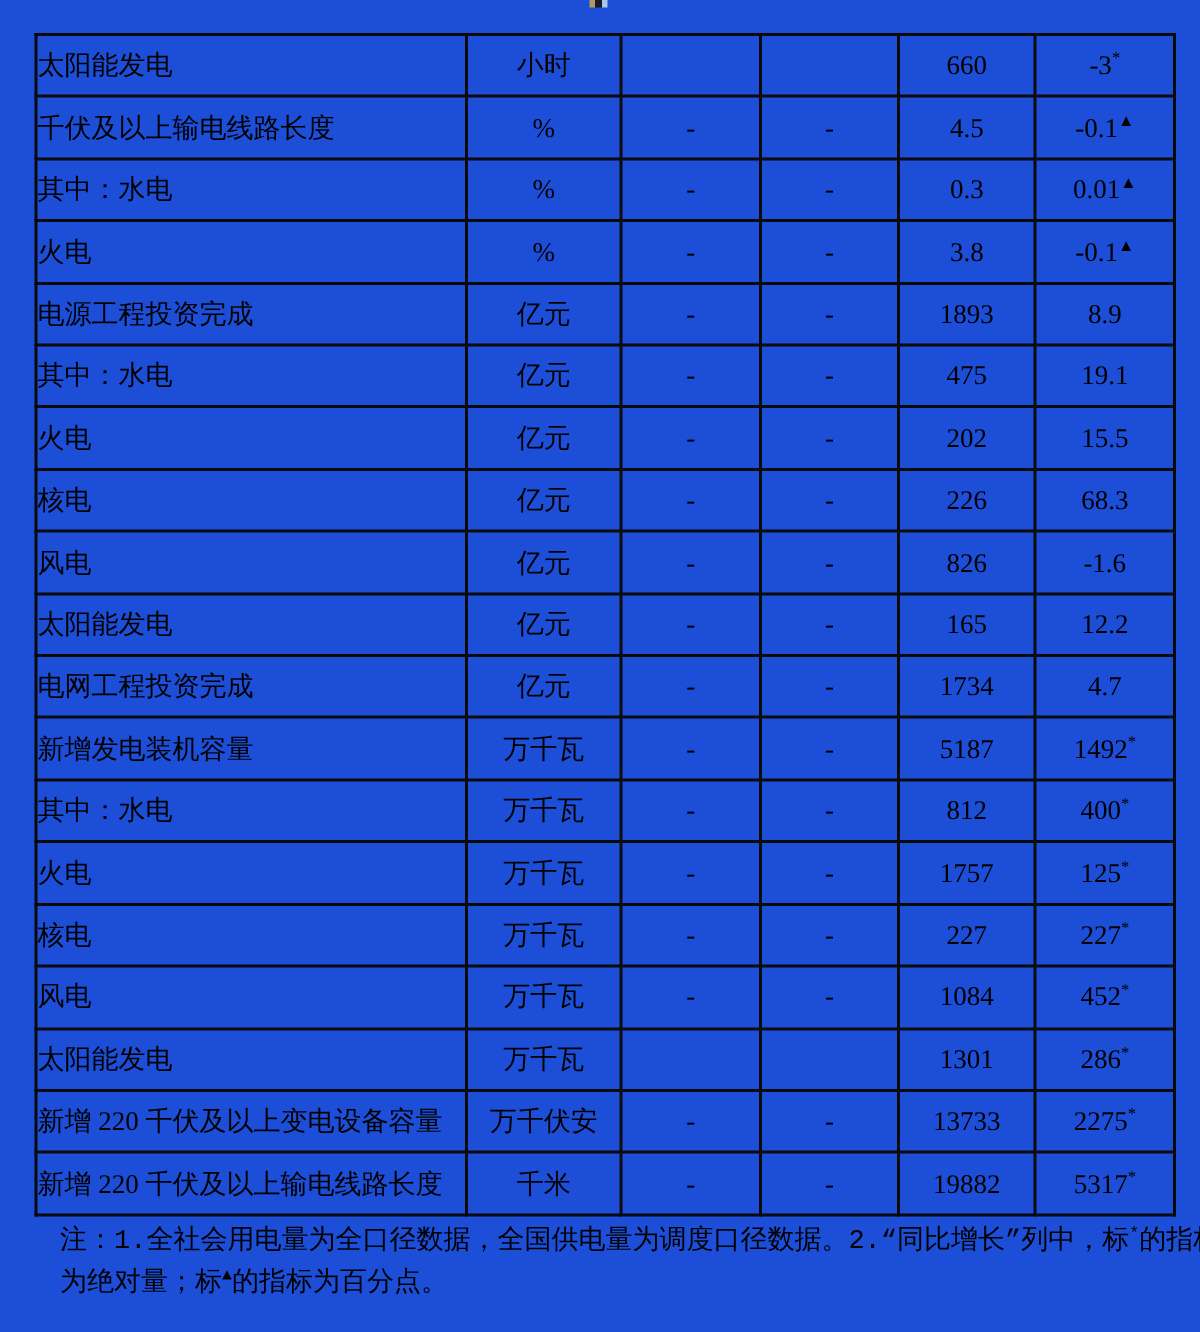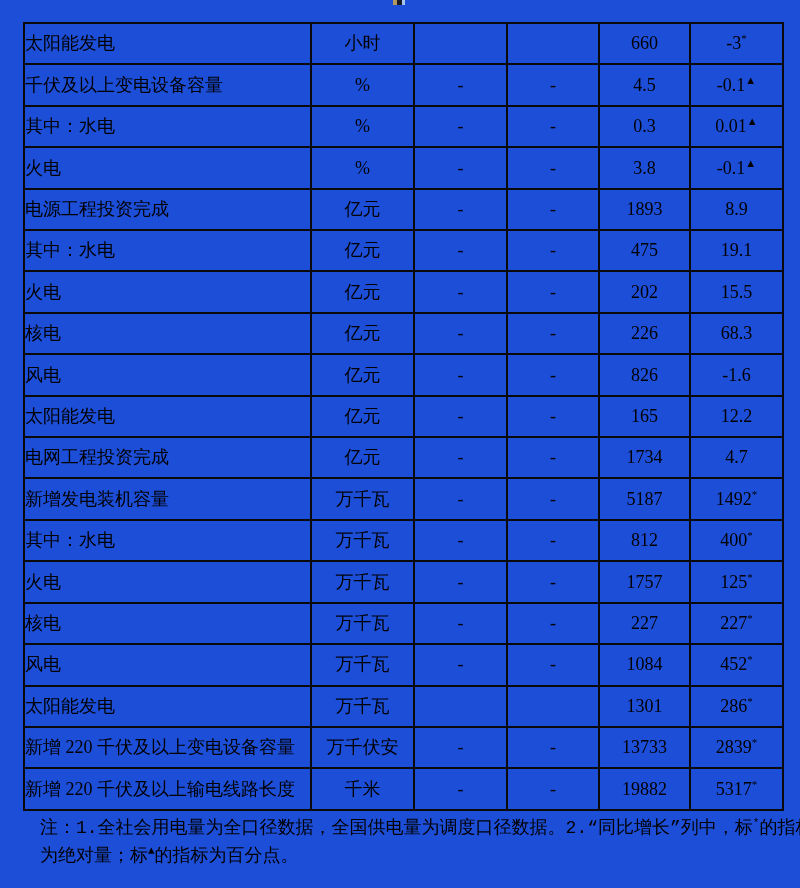--- a/index.html
+++ b/index.html
@@ -39,21 +39,21 @@
     text-align: center;
     vertical-align: middle;
     padding: 0;
     overflow: hidden;
     white-space: nowrap;
   }
   table.stats td.label-cell {
     text-align: left;
   }
   td.indent-0 { padding-left: 7px; }
-  td.indent-1 { padding-left: 43px; border-radius: 19px; }
+  td.indent-1 { padding-left: 43px; }
   td.indent-2 { padding-left: 93px; }
   sup.marker {
     font-size: 11px;
     line-height: 0;
     vertical-align: super;
     letter-spacing: 0;
   }
   .footnote {
     position: absolute;
     left: 40px;
@@ -86,21 +86,21 @@
     <tbody id="stats-body">
         <tr>
           <td class="label-cell indent-2">太阳能发电</td>
           <td>小时</td>
           <td></td>
           <td></td>
           <td>660</td>
           <td><span>-3</span><sup class="marker">*</sup></td>
         </tr>
         <tr>
-          <td class="label-cell indent-0">千伏及以上变电设备容量</td>
+          <td class="label-cell indent-0">千伏及以上输电线路长度</td>
           <td>%</td>
           <td>-</td>
           <td>-</td>
           <td>4.5</td>
           <td><span>-0.1</span><sup class="marker">▲</sup></td>
         </tr>
         <tr>
           <td class="label-cell indent-1">其中：水电</td>
           <td>%</td>
           <td>-</td>
@@ -219,21 +219,21 @@
           <td></td>
           <td>1301</td>
           <td><span>286</span><sup class="marker">*</sup></td>
         </tr>
         <tr>
           <td class="label-cell indent-0">新增 220 千伏及以上变电设备容量</td>
           <td>万千伏安</td>
           <td>-</td>
           <td>-</td>
           <td>13733</td>
-          <td><span>2839</span><sup class="marker">*</sup></td>
+          <td><span>2275</span><sup class="marker">*</sup></td>
         </tr>
         <tr>
           <td class="label-cell indent-0">新增 220 千伏及以上输电线路长度</td>
           <td>千米</td>
           <td>-</td>
           <td>-</td>
           <td>19882</td>
           <td><span>5317</span><sup class="marker">*</sup></td>
         </tr>
       </tbody>

